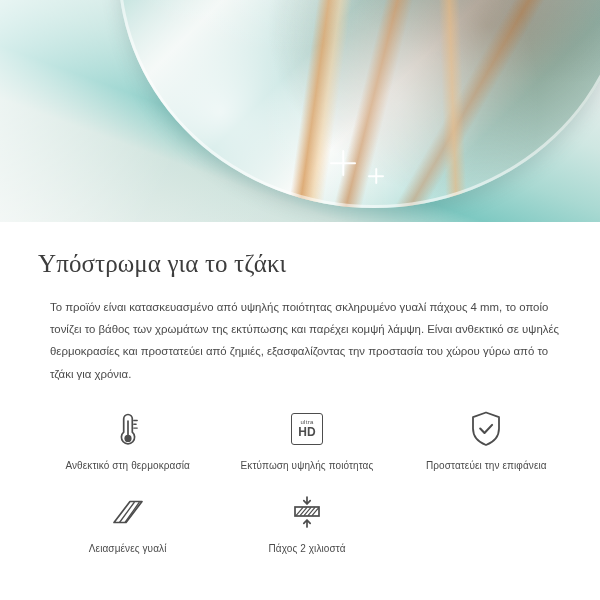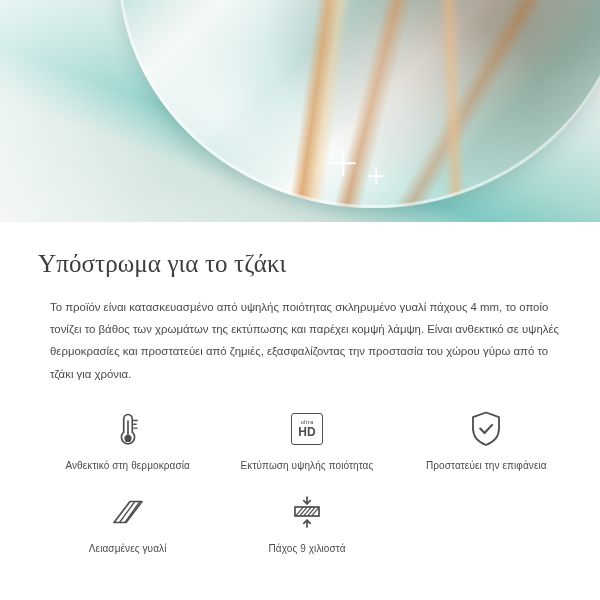--- a/index.html
+++ b/index.html
@@ -235,18 +235,18 @@
 
       <div class="feature">
         <div class="feature-icon">
           <svg width="40" height="36" viewBox="0 0 40 36" fill="none" xmlns="http://www.w3.org/2000/svg">
             <path d="M20 3v7M20 10l-3.2-3.4M20 10l3.2-3.4" stroke="#4d4d4d" stroke-width="1.7" stroke-linecap="round" stroke-linejoin="round"></path>
             <rect x="8" y="13" width="24" height="9" stroke="#4d4d4d" stroke-width="1.7"></rect>
             <path d="M9 21.6 16 13.4M13 21.6 20 13.4M17 21.6 24 13.4M21 21.6 28 13.4M25 21.6 31.6 13.8" stroke="#4d4d4d" stroke-width="1.2"></path>
             <path d="M20 33v-7M20 26l-3.2 3.4M20 26l3.2 3.4" stroke="#4d4d4d" stroke-width="1.7" stroke-linecap="round" stroke-linejoin="round"></path>
           </svg>
         </div>
-        <div class="feature-label">Πάχος 9 χιλιοστά</div>
+        <div class="feature-label">Πάχος 2 χιλιοστά</div>
       </div>
 
     </div>
   </div>
 </div>
 
 </body></html>

